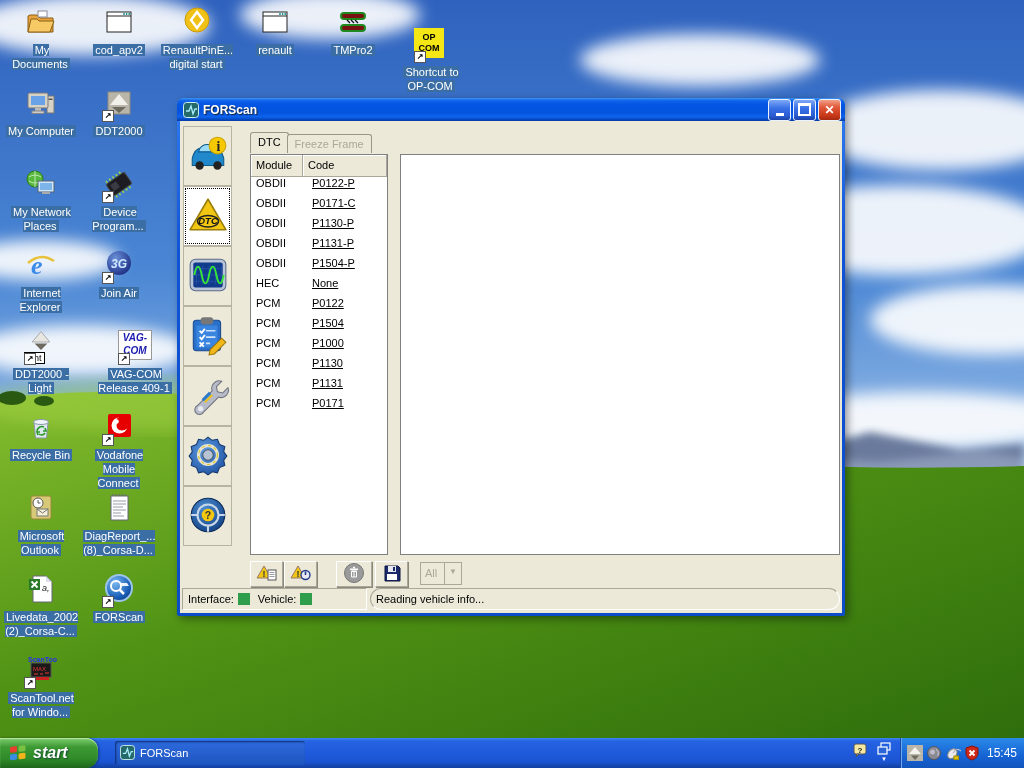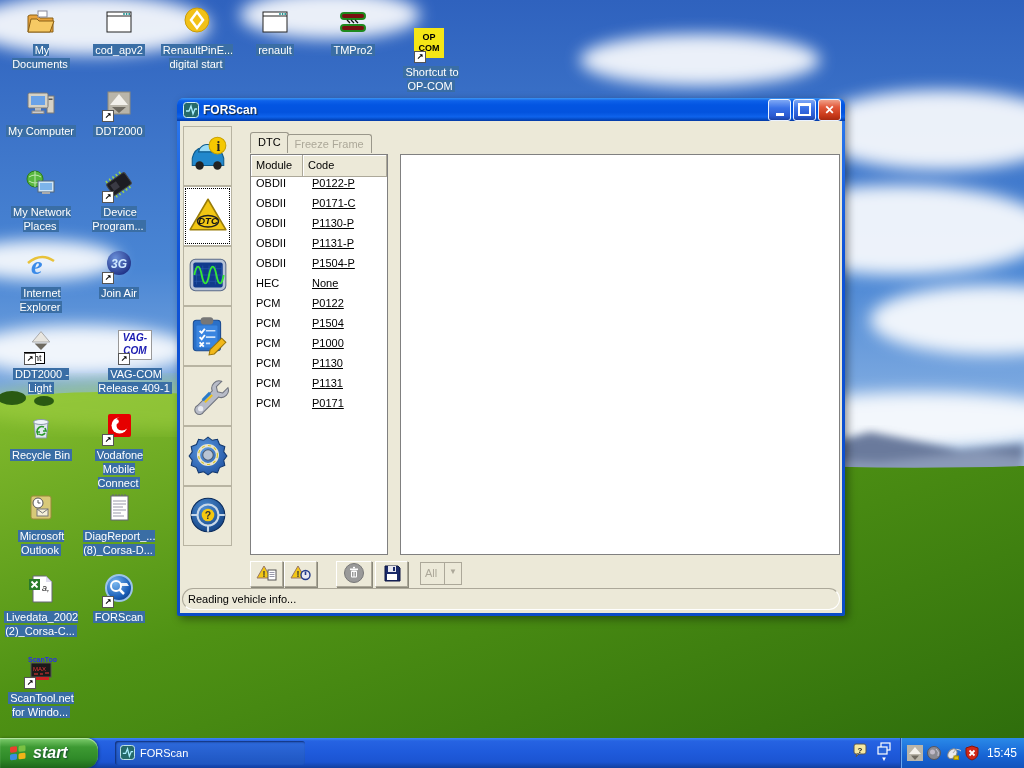--- a/index.html
+++ b/index.html
@@ -585,20 +585,26 @@
               <rect x="11" y="4" width="2" height="4" fill="#1a2a6a"></rect>
               <rect x="5" y="11" width="10" height="6" fill="#fff"></rect>
             </svg></span>
         </div>
       </div>
     <div id="filter">
       <span class="flabel">All</span>
       <span class="fbtn">▼</span>
     </div>
     <div id="statusbar">
+      <div class="spanel p1">
+        <span>Interface:</span>
+        <span class="led"></span>
+        <span>Vehicle:</span>
+        <span class="led last"></span>
+      </div>
       <div class="spanel p2">
         <span>Reading vehicle info...</span>
       </div>
     </div>
   </div>
 </div>
 
 <div id="taskbar">
   <div id="startbtn">
     <svg width="20" height="20" viewBox="0 0 20 20">

